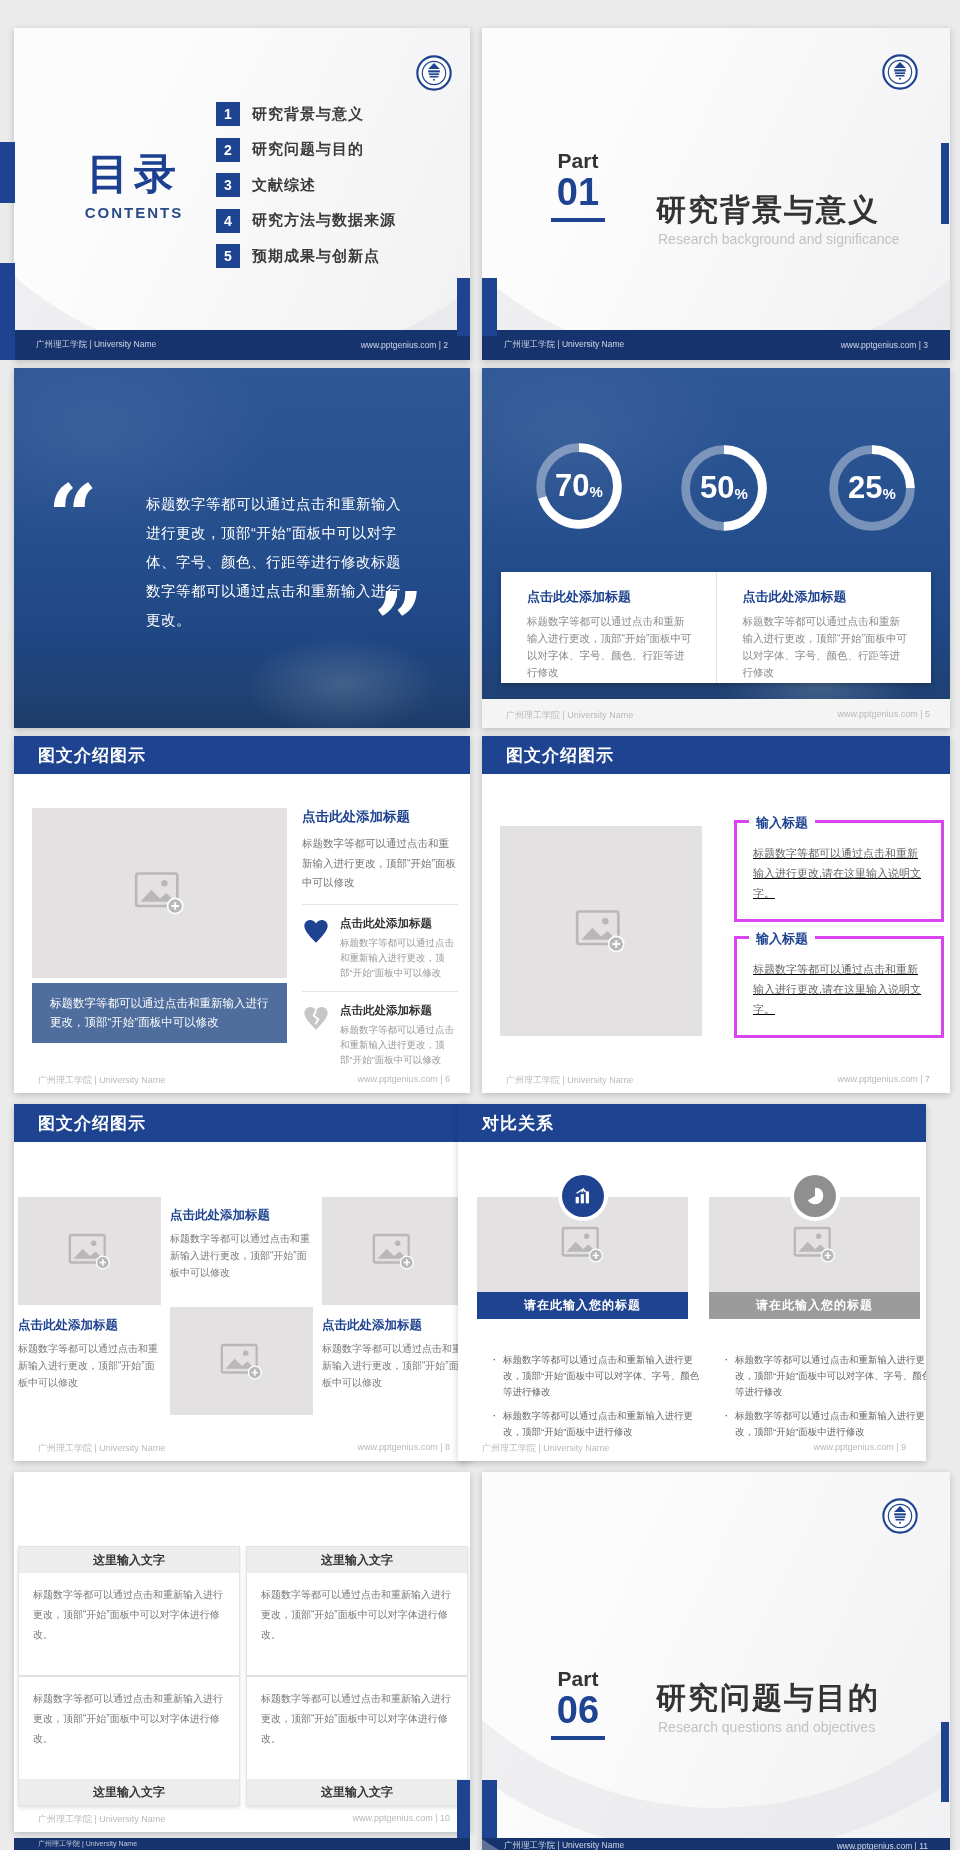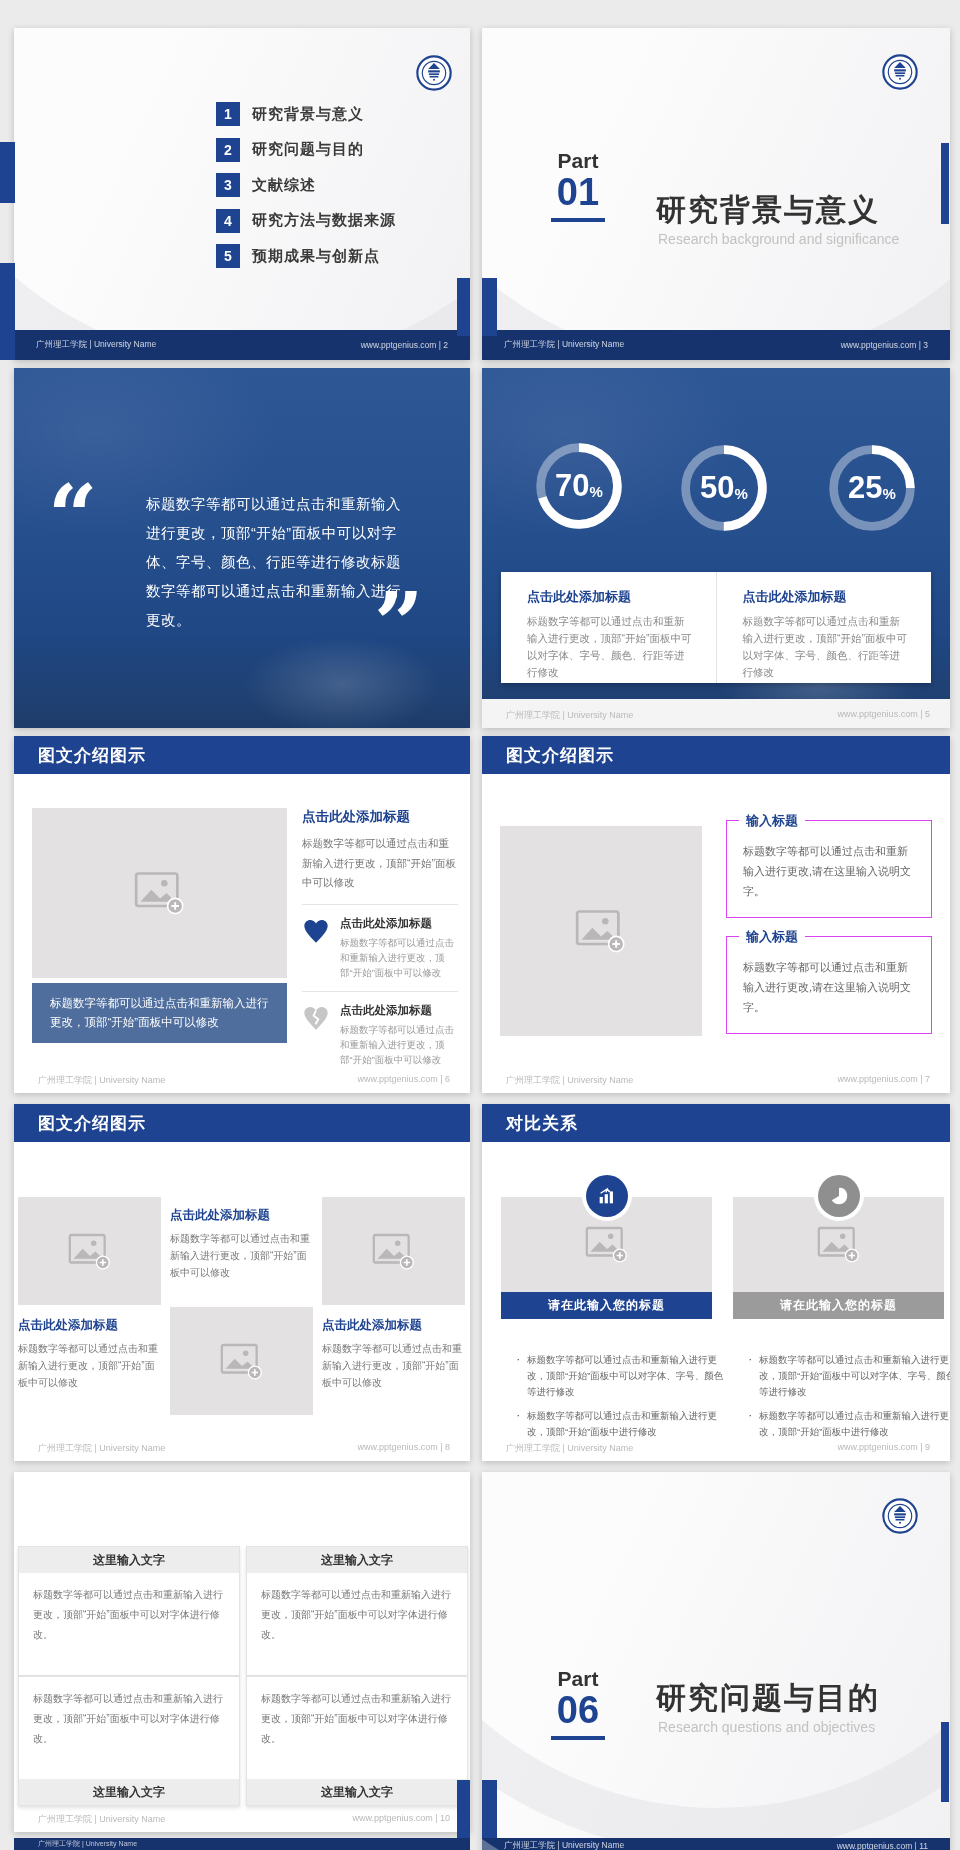--- a/index.html
+++ b/index.html
@@ -65,21 +65,21 @@
   .cap-bar{position:absolute;left:18px;top:247px;width:219px;height:38px;background:#4f6e9e;color:#fff;
            font-size:11.5px;line-height:19px;padding:11px 18px;}
   .m1-right{position:absolute;left:288px;top:72px;width:156px;}
   .m1-right h3{margin:0 0 8px;font-size:13.5px;color:#1e4390;}
   .m1-right>p{margin:0;font-size:10.5px;color:#777;line-height:19.5px;}
   .m1-div{border:none;border-top:1px solid #e4e4e4;margin:11px 0;}
   .m1-item{display:flex;}
   .m1-item .hico{width:30px;margin-right:8px;flex:0 0 30px;padding-top:2px;}
   .m1-item h5{margin:0 0 4px;font-size:11.5px;color:#333;}
   .m1-item p{margin:0;font-size:9.5px;color:#999;line-height:15px;}
-  .inbox{position:absolute;left:244px;width:204px;height:96px;border:1px solid #d946ef;}
+  .inbox{position:absolute;left:252px;width:204px;height:96px;border:3px solid #d946ef;text-decoration:underline;}
   .inbox .btitle{position:absolute;top:-9px;left:12px;background:#fff;padding:0 7px;
                  font-size:13px;font-weight:bold;color:#1e4390;}
   .inbox p{margin:0;padding:20px 16px 0;font-size:11px;color:#666;line-height:20px;}
   .g3-cell{position:absolute;width:143px;height:108px;}
   .g3-text h4{margin:10px 0 6px;font-size:12.5px;color:#1e4390;}
   .g3-text p{margin:0;font-size:10px;color:#777;line-height:17px;}
   
   .cmp-badge{position:absolute;width:42px;height:42px;border-radius:50%;display:flex;align-items:center;
              justify-content:center;box-shadow:0 0 0 4px #fff;z-index:3;}
   .cmp-bar{position:absolute;height:27px;color:#fff;font-size:12px;font-weight:bold;
@@ -114,20 +114,24 @@
   <div class="card swoosh" style="left:14px;top:28px;width:456px;height:332px;">
     <svg class="logo" style="right:18px;top:27px;" viewBox="0 0 40 40">
       <circle cx="20" cy="20" r="18.5" fill="#fff" stroke="#1e4390" stroke-width="2.4"></circle>
       <circle cx="20" cy="20" r="13" fill="#fff" stroke="#1e4390" stroke-width="1.3"></circle>
       <path d="M20 9 L26.5 15.5 H13.5 Z" fill="#1e4390"></path>
       <rect x="13.5" y="17" width="13" height="2.4" fill="#1e4390"></rect>
       <rect x="14.3" y="20.4" width="11.4" height="1.8" fill="#1e4390"></rect>
       <rect x="15.1" y="23.2" width="9.8" height="1.8" fill="#1e4390"></rect>
       <circle cx="20" cy="27.6" r="1.1" fill="#1e4390"></circle>
     </svg>
+    <div class="toc-title">
+      <div class="zh">目录</div>
+      <div class="en">CONTENTS</div>
+    </div>
     <div class="toc-list">
       <div class="toc-item">
         <span class="toc-num">1</span>
         <span class="toc-label">研究背景与意义</span>
       </div>
       <div class="toc-item">
         <span class="toc-num">2</span>
         <span class="toc-label">研究问题与目的</span>
       </div>
       <div class="toc-item">
@@ -346,21 +350,21 @@
     <div class="g3-cell g3-text" style="left:308px;top:203px;">
       <h4>点击此处添加标题</h4>
       <p>标题数字等都可以通过点击和重新输入进行更改，顶部“开始”面板中可以修改</p>
     </div>
     <div class="pfoot">
       <span>广州理工学院 | University Name</span>
       <span><span>www.pptgenius.com</span> | <span>8</span></span>
     </div>
   </div>
 
-  <div class="card" style="left:482px;top:1104px;width:468px;height:357px;">
+  <div class="card" style="left:458px;top:1104px;width:468px;height:357px;">
     <div class="hbar">对比关系</div>
 
     <div class="cmp-badge" style="left:104px;top:71px;background:#1e4390;">
       <svg width="22" height="22" viewBox="0 0 24 24">
           <rect x="4" y="13" width="3.5" height="7" fill="#fff"></rect>
           <rect x="9.5" y="10" width="3.5" height="10" fill="#fff"></rect>
           <rect x="15" y="7" width="3.5" height="13" fill="#fff"></rect>
           <path d="M5 9 L12 4.5 L11 8 M12 4.5 L15 7.5" stroke="#fff" stroke-width="1.6" fill="none"></path>
         </svg>
     </div>

